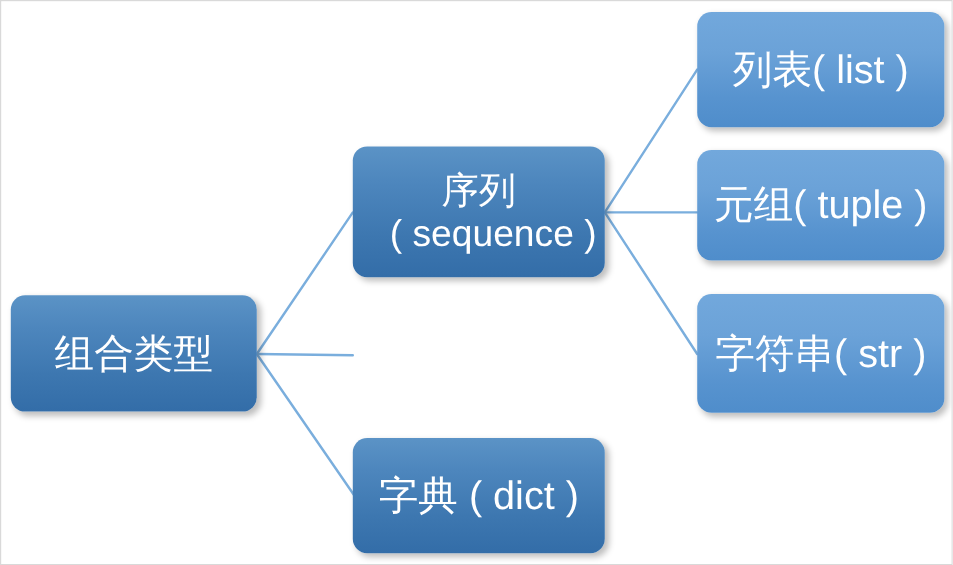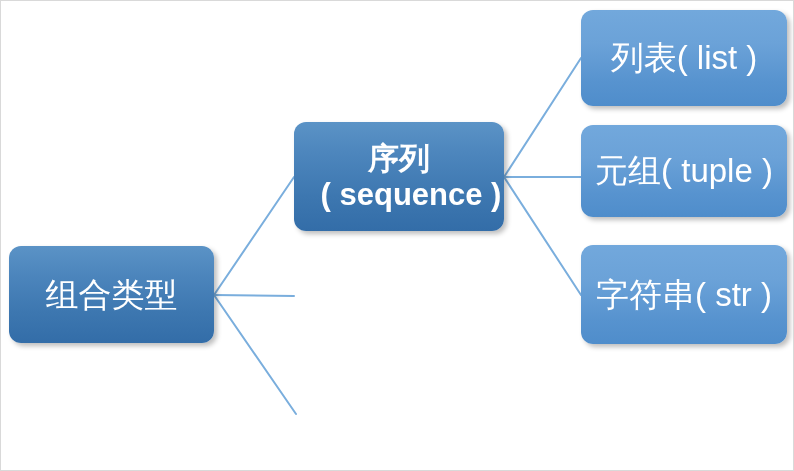--- a/index.html
+++ b/index.html
@@ -53,21 +53,21 @@
   .node .line {
     display: block;
   }
   .node .line-main { font-size: 33px; }
   .node .line-sub  { font-size: 33px; }
   .node.two-line .line-main { font-size: 31px; margin-bottom: 2px; }
   .node.two-line .line-sub  { font-size: 31px; margin-left: 24px; }
 
   
   #node-root      { left: 8px;   top: 245px; width: 205px; height: 97px; align-items: center; }
-  #node-sequence  { left: 293px; top: 121px; width: 210px; height: 109px; font-weight: bold; }
+  #node-sequence  { left: 293px; top: 121px; width: 210px; height: 109px; }
   #node-set       { left: 293px; top: 249px; width: 210px; height: 94px; }
   #node-dict      { left: 293px; top: 364px; width: 210px; height: 96px; }
   #node-list      { left: 580px; top: 9px;   width: 206px; height: 96px; }
   #node-tuple     { left: 580px; top: 124px; width: 206px; height: 92px; }
   #node-str       { left: 580px; top: 244px; width: 206px; height: 99px; }
 </style>
 </head>
 <body>
 
 <div id="canvas">
@@ -86,20 +86,23 @@
   <div class="node tone-deep" id="node-root">
     <span class="line line-main">组合类型</span>
   </div>
 
   <div class="node tone-deep two-line" id="node-sequence">
     <span class="line line-main">序列</span>
     <span class="line line-sub">( sequence )</span>
   </div>
 
 
+  <div class="node tone-deep" id="node-dict">
+    <span class="line line-main">字典 ( dict )</span>
+  </div>
 
   <div class="node tone-light" id="node-list">
     <span class="line line-main">列表( list )</span>
   </div>
 
   <div class="node tone-light" id="node-str">
     <span class="line line-main">字符串( str )</span>
   </div>
 
   <div class="node tone-light" id="node-tuple">

